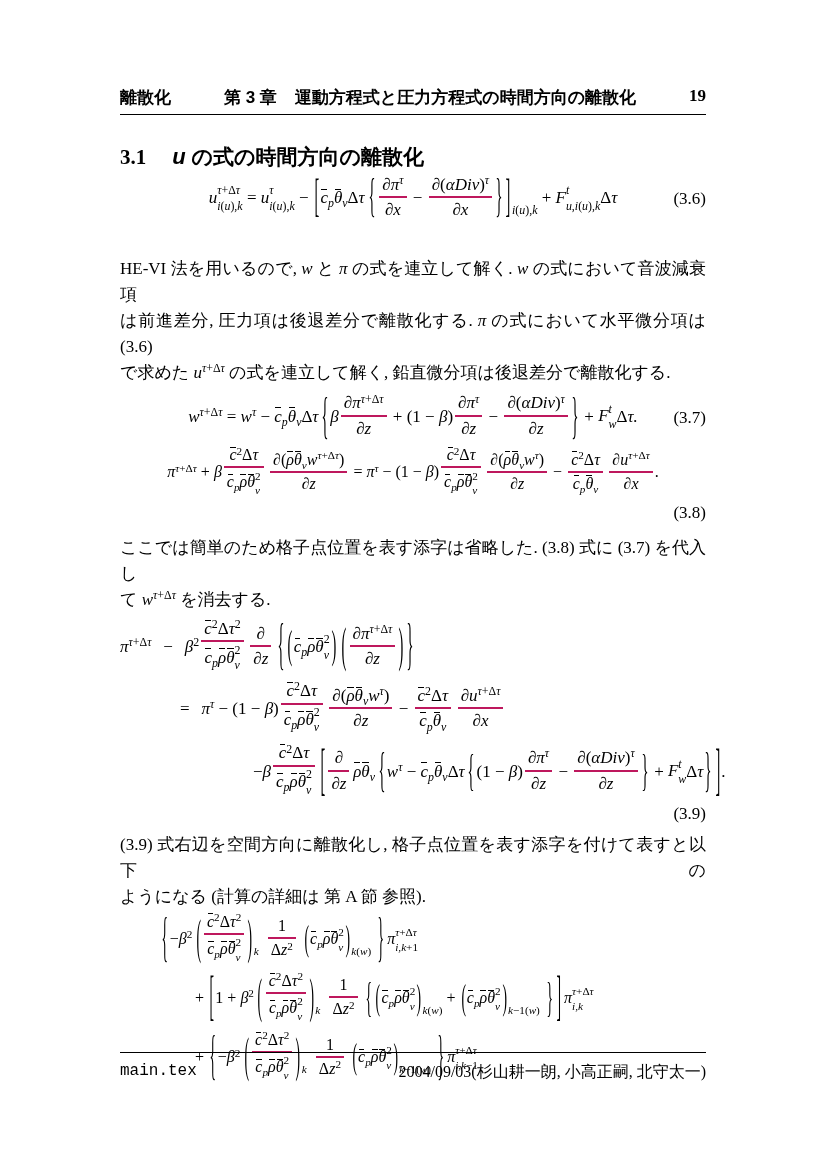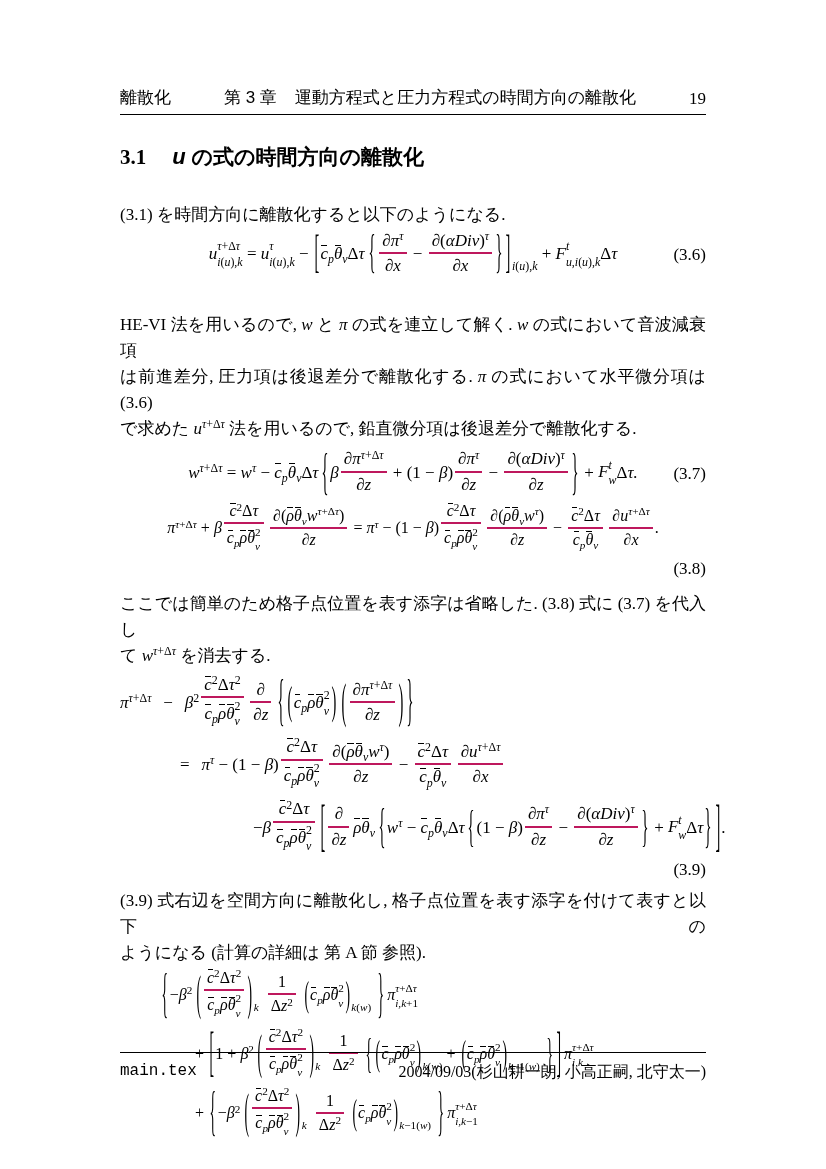--- a/index.html
+++ b/index.html
@@ -2,21 +2,21 @@
 <html><head>
 <meta charset="utf-8">
 <style>
   html,body{margin:0;padding:0;background:#ffffff;}
   .page{
     width:826px;height:1169px;position:relative;background:#ffffff;color:#000;
     box-sizing:border-box;padding:86px 120px 0 120px;overflow:hidden;
     font-family:"Liberation Serif","DejaVu Serif",serif;
   }
   
-  .hdr{display:flex;align-items:flex-end;font-size:17px;font-weight:normal;}
+  .hdr{display:flex;align-items:flex-start;font-size:17px;font-weight:bold;}
   .hleft{font-family:"Liberation Sans","DejaVu Sans",sans-serif;}
   .hcenter{flex:1;text-align:center;font-family:"Liberation Sans","DejaVu Sans",sans-serif;}
   .hcenter .chap{margin-right:18px;}
   .hpage{font-family:"Liberation Serif","DejaVu Serif",serif;}
   .headrule{border-top:1.5px solid #000;margin-top:5px;}
   
   .sec{font-weight:bold;font-size:21px;line-height:30px;}
   .s31{margin-top:27px;}
   .s32{margin-top:30px;}
   .secno{font-family:"Liberation Serif","DejaVu Serif",serif;margin-right:26px;}
@@ -79,43 +79,40 @@
     <span class="hleft">離散化</span>
     <span class="hcenter"><span class="chap">第 3 章</span><span>運動方程式と圧力方程式の時間方向の離散化</span></span>
     <span class="hpage">19</span>
   </div>
   <div class="headrule"></div>
 
   <div class="sec s31">
     <span class="secno">3.1</span><span class="sectitle"><span class="mv">u</span><span class="mt"> の式の時間方向の離散化</span></span>
   </div>
 
-  <div class="para p1">
-    <div class="pline"><span class="mt">(3.1) を時間方向に離散化すると以下のようになる.</span></div>
-  </div>
 
   <div class="eq eq36">
     <div class="eqline eqc"><span class="mgrp"><span><span class="mv">u</span></span><span class="mstack">
             <span><span class="mv">τ</span><span class="mt">+Δ</span><span class="mv">τ</span></span>
             <span><span class="mv">i</span><span class="mt">(</span><span class="mv">u</span><span class="mt">),</span><span class="mv">k</span></span>
           </span></span><span class="mt"> = </span><span class="mgrp"><span><span class="mv">u</span></span><span class="mstack">
             <span><span class="mv">τ</span></span>
             <span><span class="mv">i</span><span class="mt">(</span><span class="mv">u</span><span class="mt">),</span><span class="mv">k</span></span>
           </span></span><span class="mt"> − </span><span class="bigd" style="transform: scale(0.85, 2.7);">[</span><span class="mgrp"><span><span class="mv ovl">c</span></span><span class="scr dn"><span class="mv">p</span></span></span><span class="mgrp"><span><span class="mv ovl">θ</span></span><span class="scr dn"><span class="mv">v</span></span></span><span class="mt">Δ</span><span class="mv">τ</span><span class="msp" style="width: 0.15em;"></span><span class="bigd" style="transform: scale(0.85, 2.7);">{</span><span class="mfrac"><span class="fnum"><span class="mv">∂</span><span class="mgrp"><span><span class="mv">π</span></span><span class="scr up"><span class="mv">τ</span></span></span></span><span class="fden"><span class="mv">∂x</span></span></span><span class="mt"> − </span><span class="mfrac"><span class="fnum"><span class="mv">∂</span><span class="mt">(</span><span class="mv">αDiv</span><span class="mgrp"><span><span class="mt">)</span></span><span class="scr up"><span class="mv">τ</span></span></span></span><span class="fden"><span class="mv">∂x</span></span></span><span class="bigd" style="transform: scale(0.85, 2.7);">}</span><span class="bigd" style="transform: scale(0.85, 2.7);">]</span><span class="scr lo"><span class="mv">i</span><span class="mt">(</span><span class="mv">u</span><span class="mt">),</span><span class="mv">k</span></span><span class="mt"> + </span><span class="mgrp"><span><span class="mv">F</span></span><span class="mstack">
             <span><span class="mv">t</span></span>
             <span><span class="mv">u</span><span class="mt">,</span><span class="mv">i</span><span class="mt">(</span><span class="mv">u</span><span class="mt">),</span><span class="mv">k</span></span>
           </span></span><span class="mt">Δ</span><span class="mv">τ</span></div>
     <span class="eqno-mid">(3.6)</span>
   </div>
 
 
   <div class="para p2">
     <div class="pline jl"><span class="mt">HE-VI 法を用いるので, </span><span class="mv">w</span><span class="mt"> と </span><span class="mv">π</span><span class="mt"> の式を連立して解く. </span><span class="mv">w</span><span class="mt"> の式において音波減衰項</span></div>
     <div class="pline jl"><span class="mt">は前進差分, 圧力項は後退差分で離散化する. </span><span class="mv">π</span><span class="mt"> の式において水平微分項は (3.6)</span></div>
-    <div class="pline"><span class="mt">で求めた </span><span class="mgrp"><span><span class="mv">u</span></span><span class="scr up"><span class="mv">τ</span><span class="mt">+Δ</span><span class="mv">τ</span></span></span><span class="mt"> 法を用いるので, 鉛直微分項は後退差分で離散化する.</span></div>
+    <div class="pline"><span class="mt">で求めた </span><span class="mgrp"><span><span class="mv">u</span></span><span class="scr up"><span class="mv">τ</span><span class="mt">+Δ</span><span class="mv">τ</span></span></span><span class="mt"> の式を連立して解く, 鉛直微分項は後退差分で離散化する.</span></div>
   </div>
 
   <div class="eq eq37">
     <div class="eqline eqc"><span class="mgrp"><span><span class="mv">w</span></span><span class="scr up"><span class="mv">τ</span><span class="mt">+Δ</span><span class="mv">τ</span></span></span><span class="mt"> = </span><span class="mgrp"><span><span class="mv">w</span></span><span class="scr up"><span class="mv">τ</span></span></span><span class="mt"> − </span><span class="mgrp"><span><span class="mv ovl">c</span></span><span class="scr dn"><span class="mv">p</span></span></span><span class="mgrp"><span><span class="mv ovl">θ</span></span><span class="scr dn"><span class="mv">v</span></span></span><span class="mt">Δ</span><span class="mv">τ</span><span class="msp" style="width: 0.1em;"></span><span class="bigd" style="transform: scale(0.85, 3);">{</span><span class="mv">β</span><span class="mfrac"><span class="fnum"><span class="mv">∂</span><span class="mgrp"><span><span class="mv">π</span></span><span class="scr up"><span class="mv">τ</span><span class="mt">+Δ</span><span class="mv">τ</span></span></span></span><span class="fden"><span class="mv">∂z</span></span></span><span class="mt"> + (1 − </span><span class="mv">β</span><span class="mt">)</span><span class="mfrac"><span class="fnum"><span class="mv">∂</span><span class="mgrp"><span><span class="mv">π</span></span><span class="scr up"><span class="mv">τ</span></span></span></span><span class="fden"><span class="mv">∂z</span></span></span><span class="mt"> − </span><span class="mfrac"><span class="fnum"><span class="mv">∂</span><span class="mt">(</span><span class="mv">αDiv</span><span class="mgrp"><span><span class="mt">)</span></span><span class="scr up"><span class="mv">τ</span></span></span></span><span class="fden"><span class="mv">∂z</span></span></span><span class="bigd" style="transform: scale(0.85, 3);">}</span><span class="mt"> + </span><span class="mgrp"><span><span class="mv">F</span></span><span class="mstack">
             <span><span class="mv">t</span></span>
             <span><span class="mv">w</span></span>
           </span></span><span class="mt">Δ</span><span class="mv">τ.</span></div>
     <span class="eqno-mid">(3.7)</span>
   </div>
 

